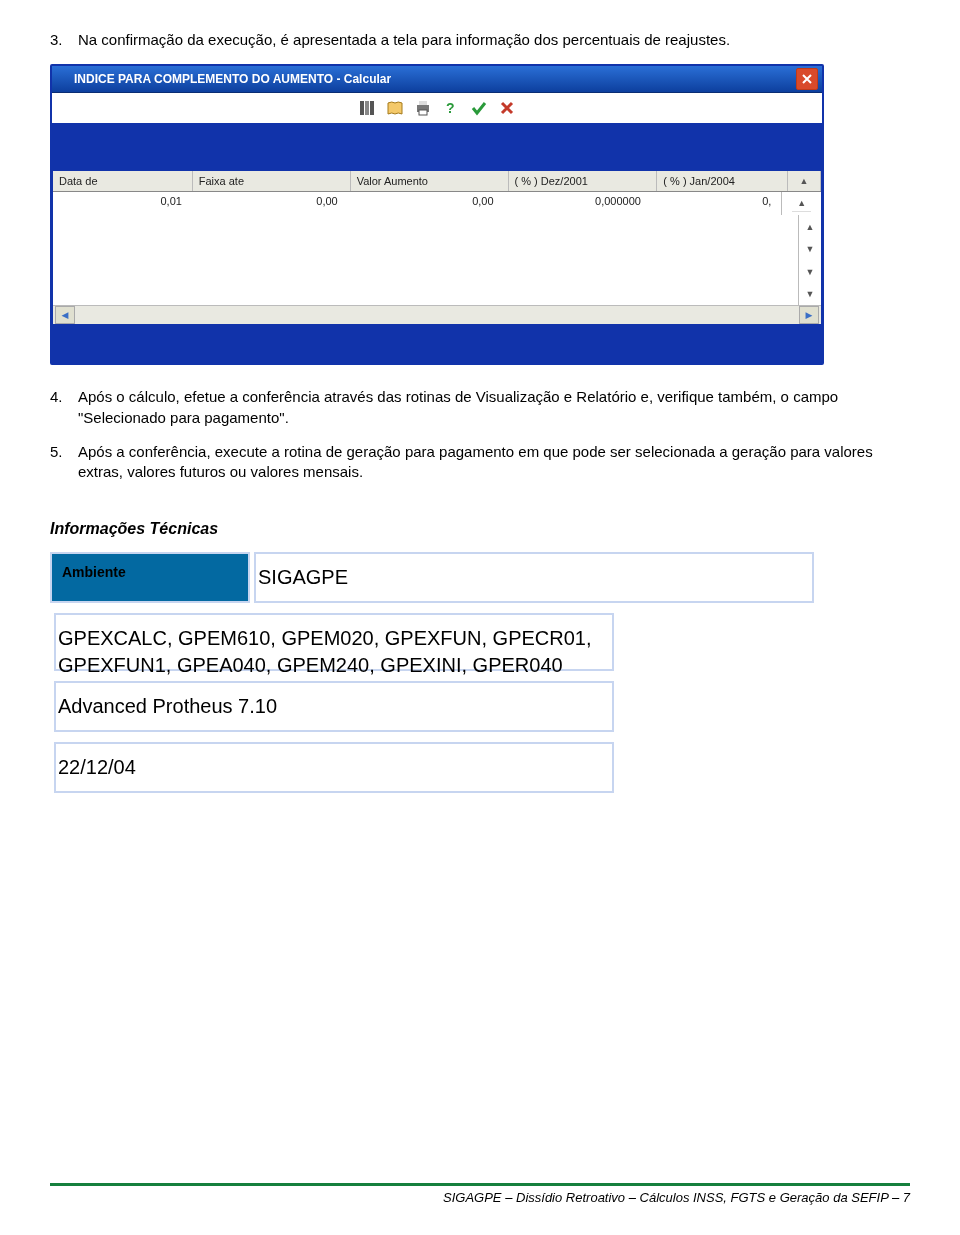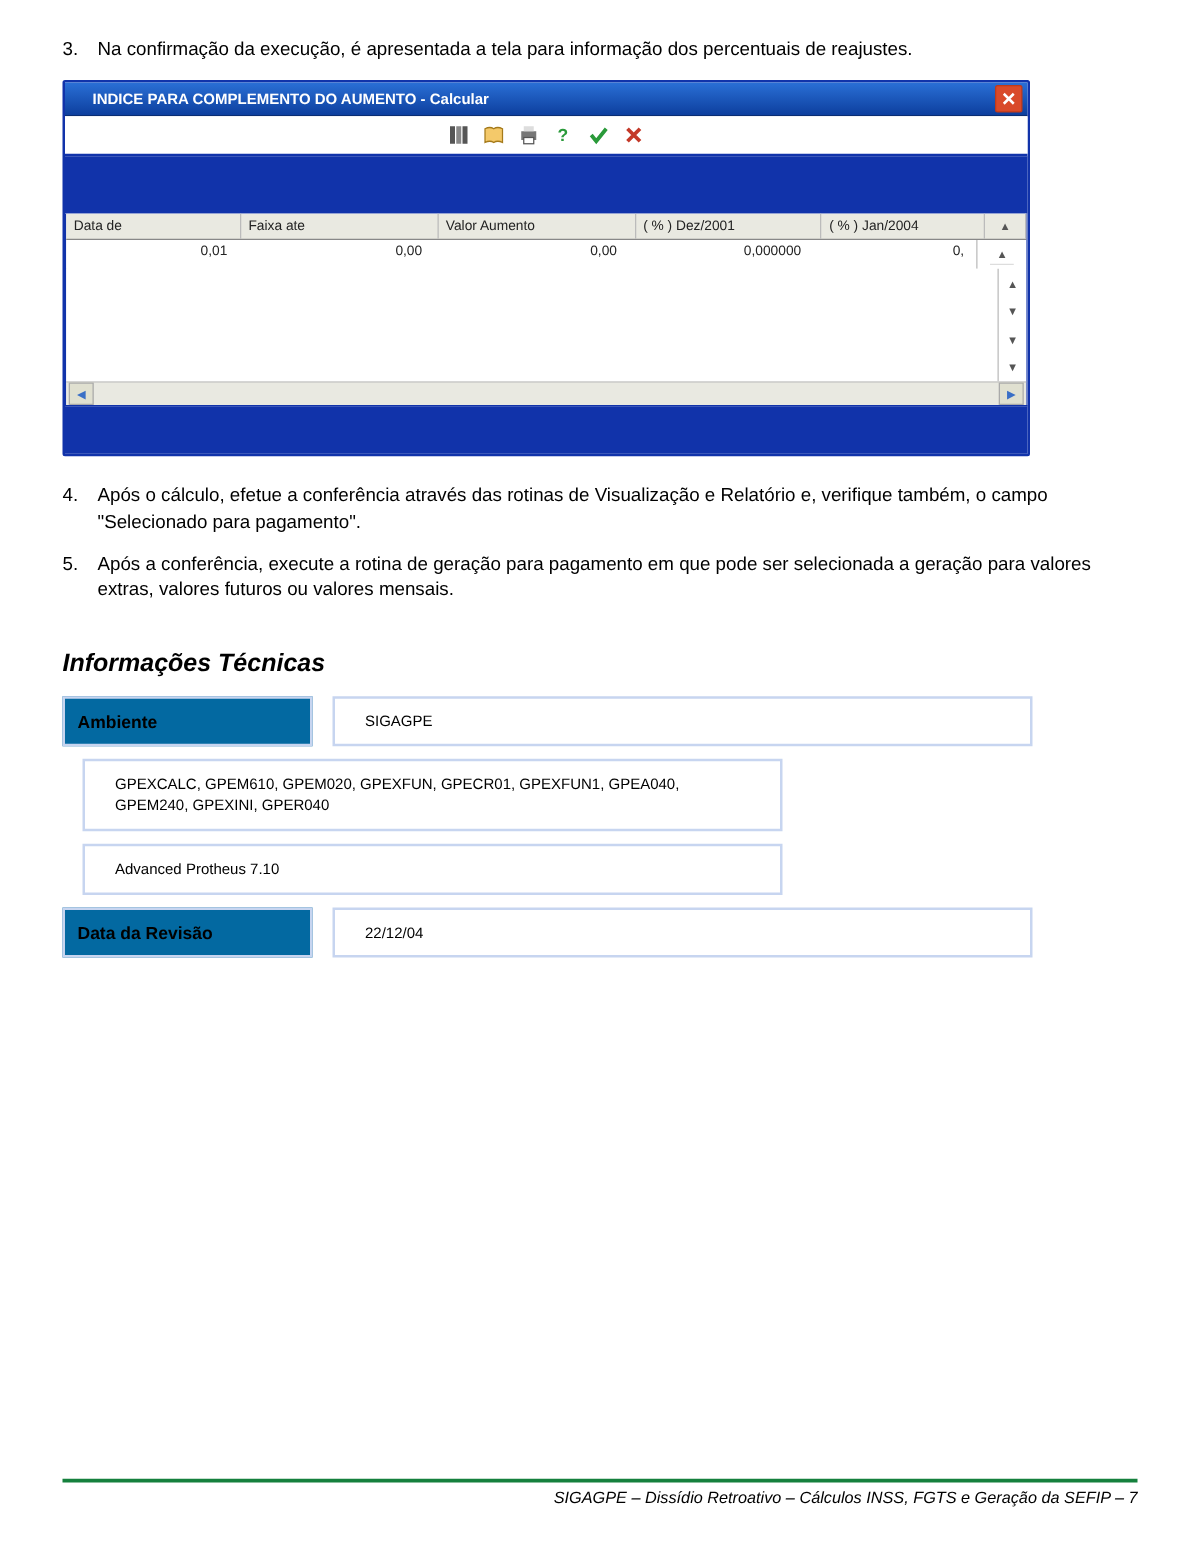--- a/index.html
+++ b/index.html
@@ -35,24 +35,24 @@
 .gridrow .vscroll{width:22px;border-left:1px solid #bbb;display:flex;flex-direction:column}
 .gridrow .vscroll span{height:16px;display:flex;align-items:center;justify-content:center;font-size:9px;color:#555;border-bottom:1px solid #ddd}
 .gridbody{height:90px;background:#fff;position:relative}
 .gridbody .vscroll{position:absolute;right:0;top:0;width:22px;height:100%;border-left:1px solid #bbb;display:flex;flex-direction:column}
 .gridbody .vscroll span{flex:1;display:flex;align-items:center;justify-content:center;font-size:9px;color:#555}
 .hscroll{height:18px;background:#e9e9e1;display:flex;align-items:center;border-top:1px solid #bbb}
 .hscroll .left{width:18px;height:16px;background:#e0e0d0;border:1px solid #aaa;display:flex;align-items:center;justify-content:center;font-size:9px;color:#3a6fc6;margin-left:2px}
 .hscroll .track{flex:1}
 .hscroll .right{width:18px;height:16px;background:#e0e0d0;border:1px solid #aaa;display:flex;align-items:center;justify-content:center;font-size:9px;color:#3a6fc6;margin-right:2px}
 .lowerstrip{height:38px;background:#1133aa}
-.section-title{font-style:italic;font-weight:bold;font-size:20px;margin-top:38px;margin-bottom:14px}
+.section-title{font-style:italic;font-weight:bold;font-size:16px;margin-top:38px;margin-bottom:14px}
 .info-row{display:flex;margin-bottom:10px}
 .info-row .lbl{width:200px;font-weight:bold;font-size:14px;border:2px solid #c7d5f0;background:#0369a1;padding:10px 10px;box-sizing:border-box}
-.info-row .val{flex:1;max-width:560px;font-size:12px;border:2px solid #c7d5f0;padding:10px 24px;box-sizing:border-box;margin-left:16px;line-height:1.35}
+.info-row .val{flex:1;max-width:560px;font-size:20px;border:2px solid #c7d5f0;padding:10px 2px;box-sizing:border-box;margin-left:4px;line-height:1.35}
 .info-row.big .lbl,.info-row.big .val{height:58px}
 .footer{position:absolute;bottom:30px;left:50px;right:50px;border-top:3px solid #15803d;padding-top:4px;font-size:13px;font-style:italic;text-align:right}
 </style>
 </head>
 <body>
 
 <div class="page">
 
   <div class="list-item">
     <span class="num">3.</span>
@@ -159,19 +159,18 @@
     <div class="lbl">Ambiente</div>
     <div class="val">SIGAGPE</div>
   </div>
   <div class="info-row big">
     <div class="val">GPEXCALC, GPEM610, GPEM020, GPEXFUN, GPECR01, GPEXFUN1, GPEA040, GPEM240, GPEXINI, GPER040</div>
   </div>
   <div class="info-row">
     <div class="val">Advanced Protheus 7.10</div>
   </div>
   <div class="info-row">
-    <div class="lbl">Data da Revisão</div>
     <div class="val">22/12/04</div>
   </div>
 
   <div class="footer">SIGAGPE – Dissídio Retroativo – Cálculos INSS, FGTS e Geração da SEFIP – 7</div>
 
 </div>
 
 </body></html>

